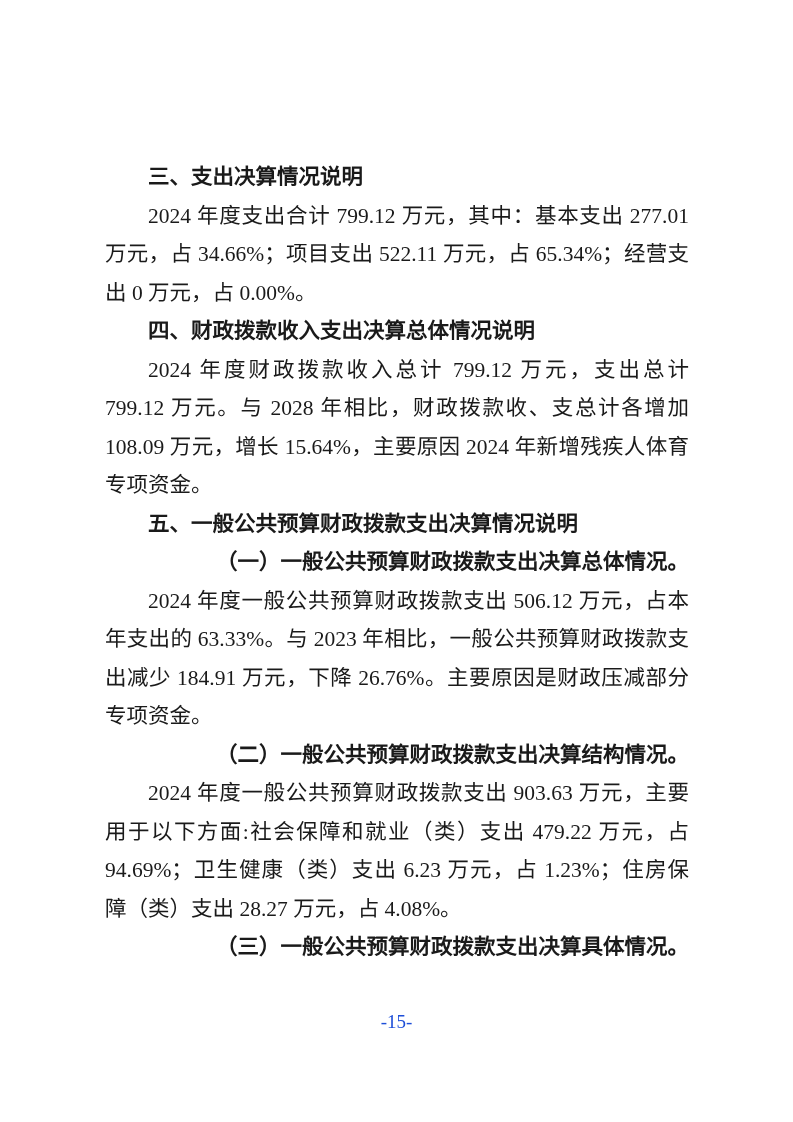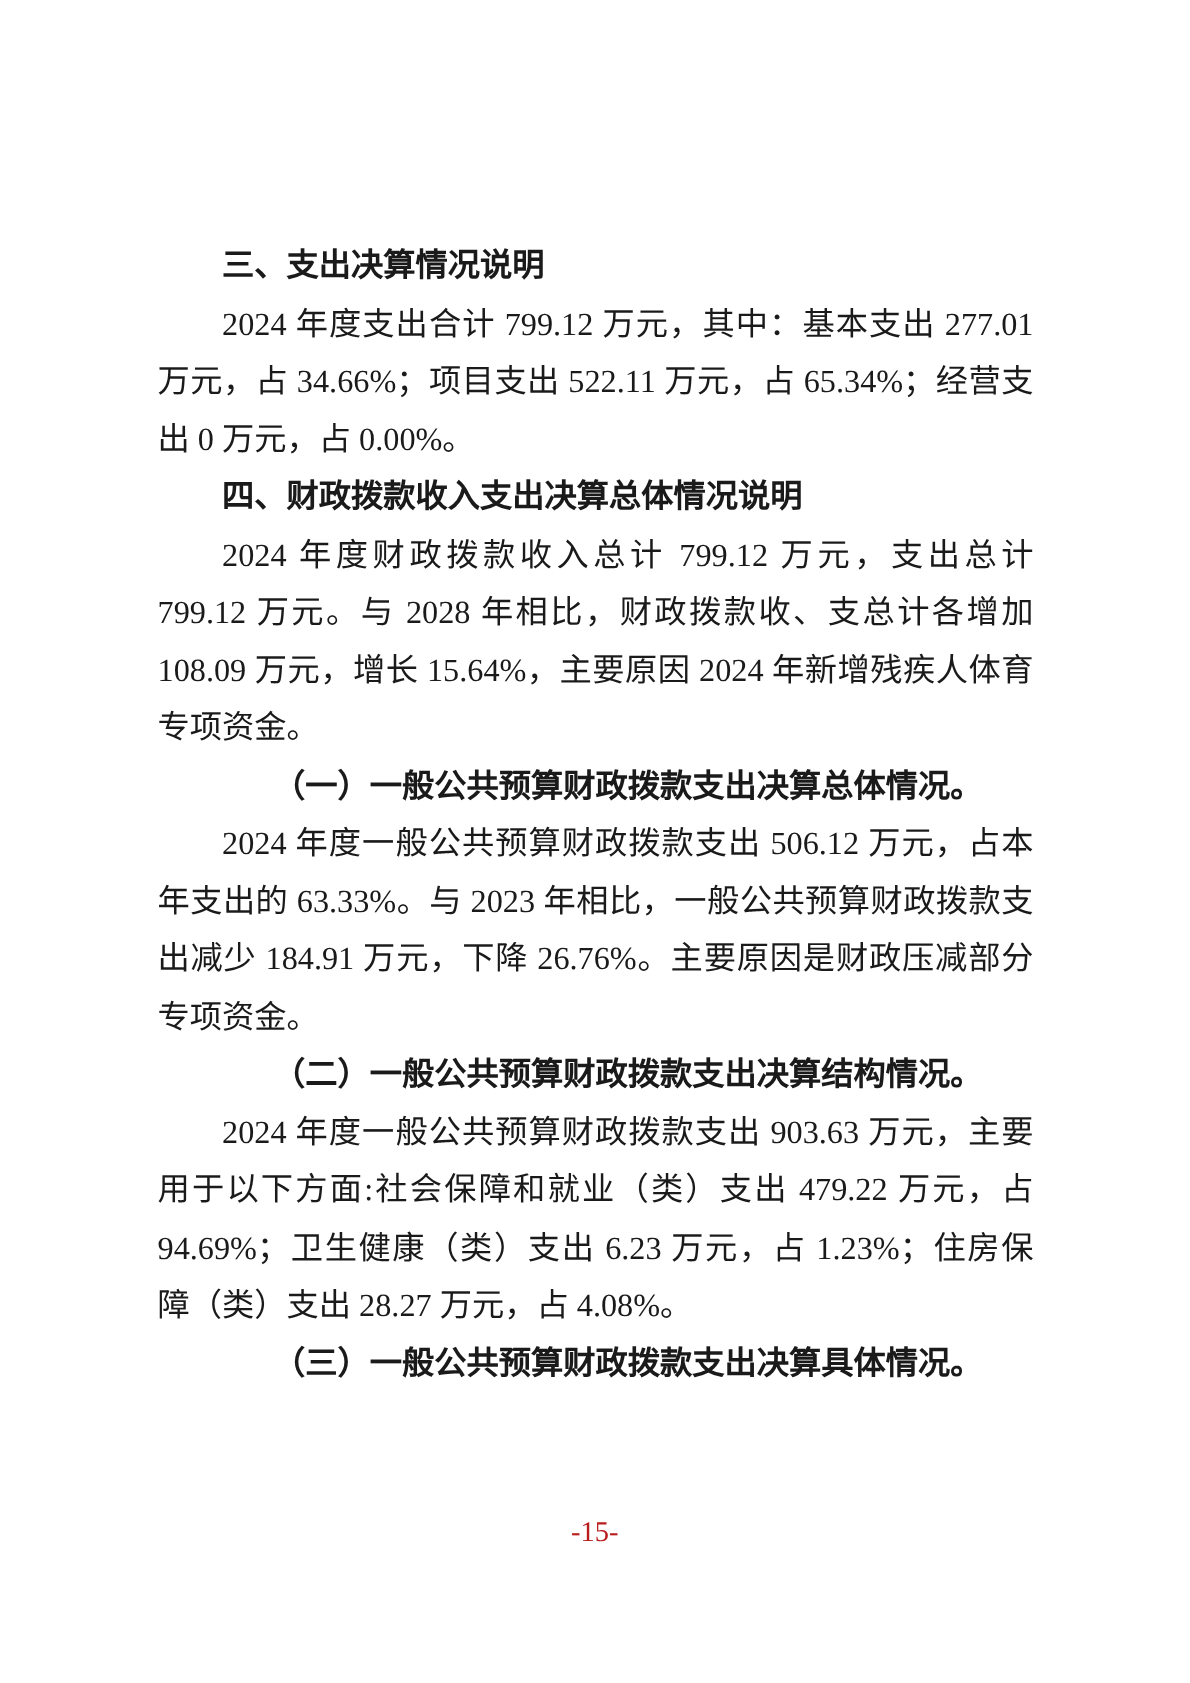--- a/index.html
+++ b/index.html
@@ -31,46 +31,47 @@
     padding: 0;
     text-indent: 2em;
   }
   .heading {
     font-family: "Liberation Sans", "DejaVu Sans", sans-serif;
     font-weight: bold;
     text-align: left;
   }
   .subheading {
     font-weight: bold;
-    text-align: center;
+    text-align: right;
   }
   .emph {
     font-family: "Liberation Sans", "DejaVu Sans", sans-serif;
     font-weight: normal;
   }
   .footer {
     position: absolute;
     top: 993px;
     left: 0;
     width: 100%;
     text-align: center;
     font-size: 19px;
     line-height: 24px;
-    color: #b91c1c;
+    color: #1d4ed8;
   }
 </style>
 </head>
 <body>
 
 <div class="page">
   <div class="content">
     <p class="heading">三、支出决算情况说明</p>
     <p class="para">2024 年度支出合计 799.12 万元，其中：基本支出 277.01 万元，占 34.66%；项目支出 522.11 万元，占 65.34%；经营支出 0 万元，占 0.00%。</p>
     <p class="heading">四、财政拨款收入支出决算总体情况说明</p>
     <p class="para">2024 年度财政拨款收入总计 799.12 万元，支出总计 799.12 万元。与 2028 年相比，财政拨款收、支总计各增加 108.09 万元，增长 15.64%，主要原因 2024 年新增残疾人体育专项资金。</p>
+    <p class="heading">五、一般公共预算财政拨款支出决算情况说明</p>
     <p class="subheading">（一）一般公共预算财政拨款支出决算总体情况。</p>
     <p class="para">2024 年度一般公共预算财政拨款支出 506.12 万元，占本年支出的 63.33%。与 2023 年相比，一般公共预算财政拨款支出减少 184.91 万元，下降 26.76%。主要原因是财政压减部分专项资金。</p>
     <p class="subheading">（二）一般公共预算财政拨款支出决算结构情况。</p>
     <p class="para"><span>2024 年度一般公共预算财政拨款支出 903.63 万元，主要用于以下方面:</span><b class="emph">社会保障和就业（类）</b><span>支出 479.22 万元，占 94.69%；</span><b class="emph">卫生健康（类）</b><span>支出 6.23 万元，占 1.23%；</span><b class="emph">住房保障（类）</b><span>支出 28.27 万元，占 4.08%。</span></p>
     <p class="subheading">（三）一般公共预算财政拨款支出决算具体情况。</p>
   </div>
   <div class="footer">-15-</div>
 </div>
 
 </body></html>

